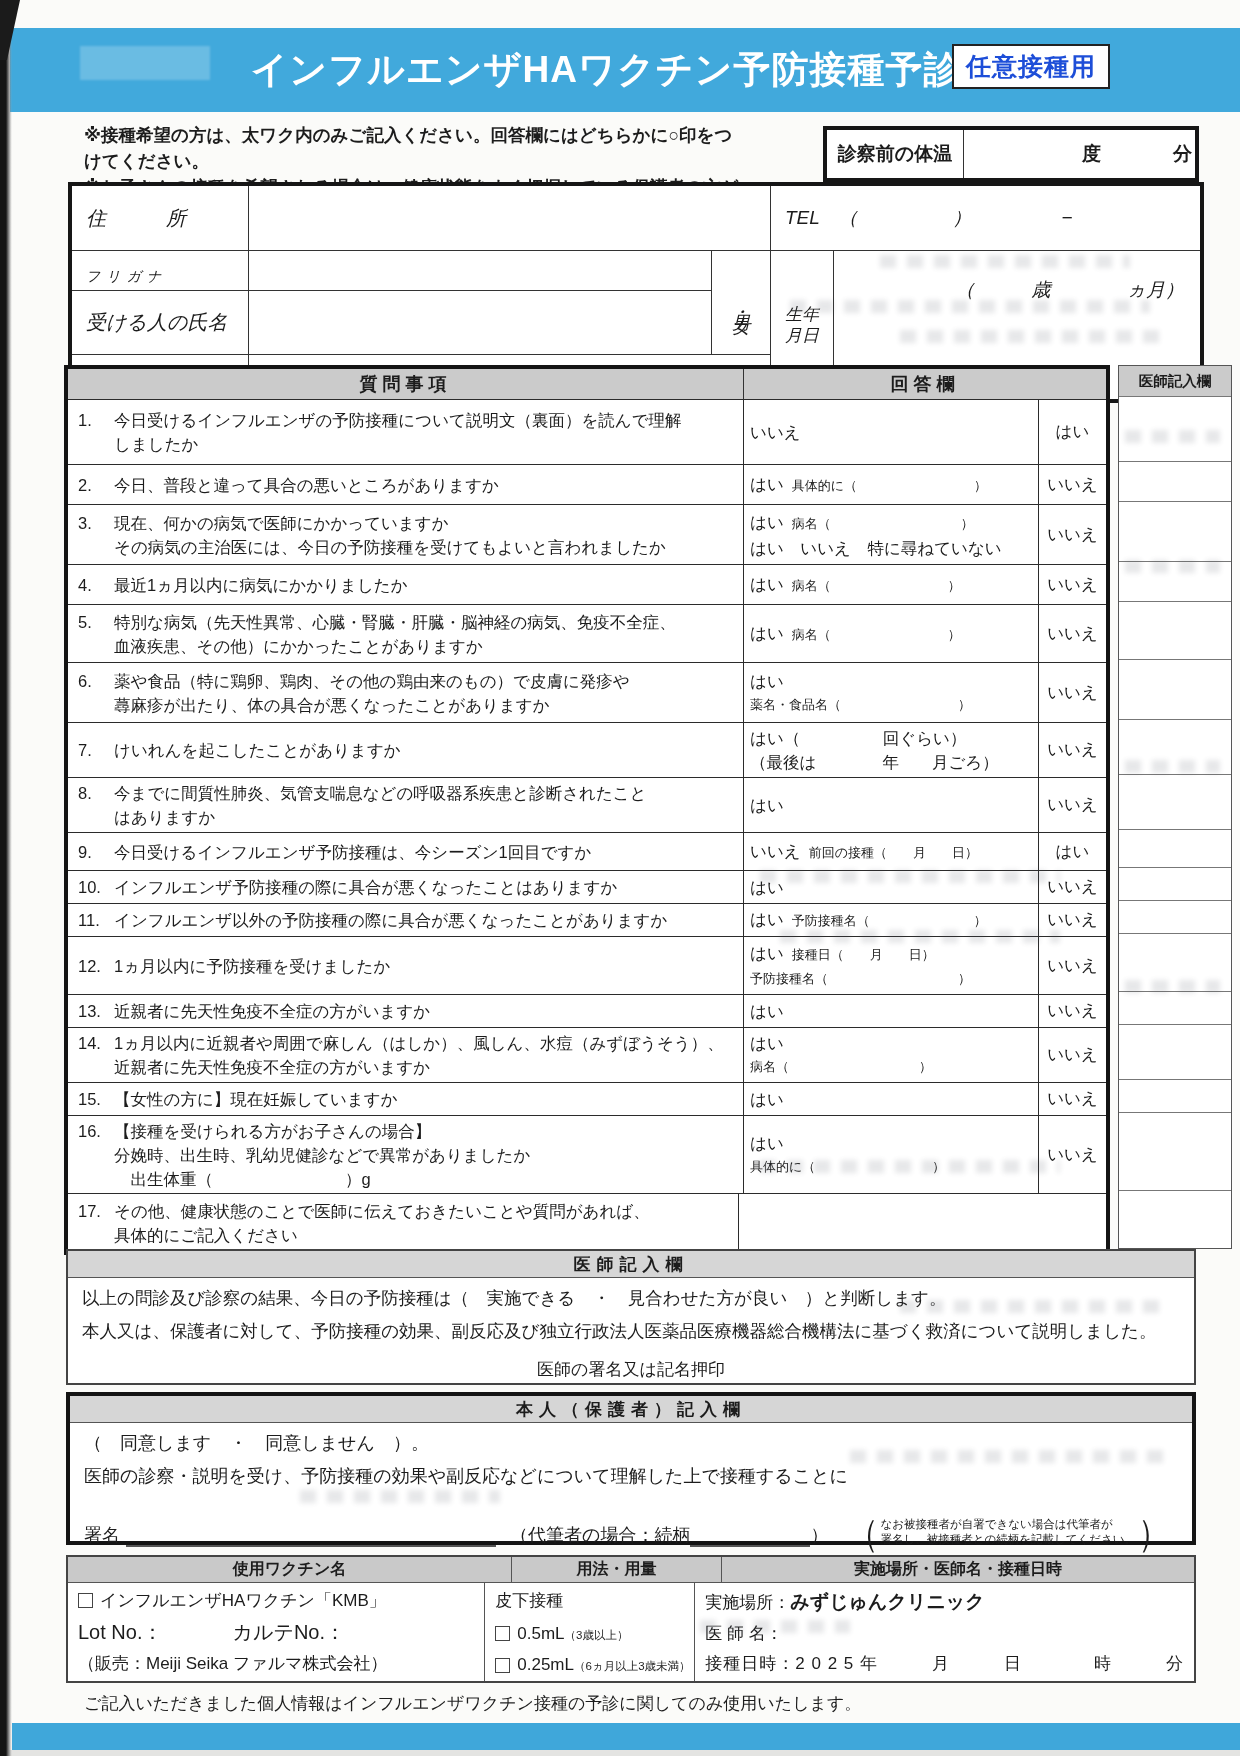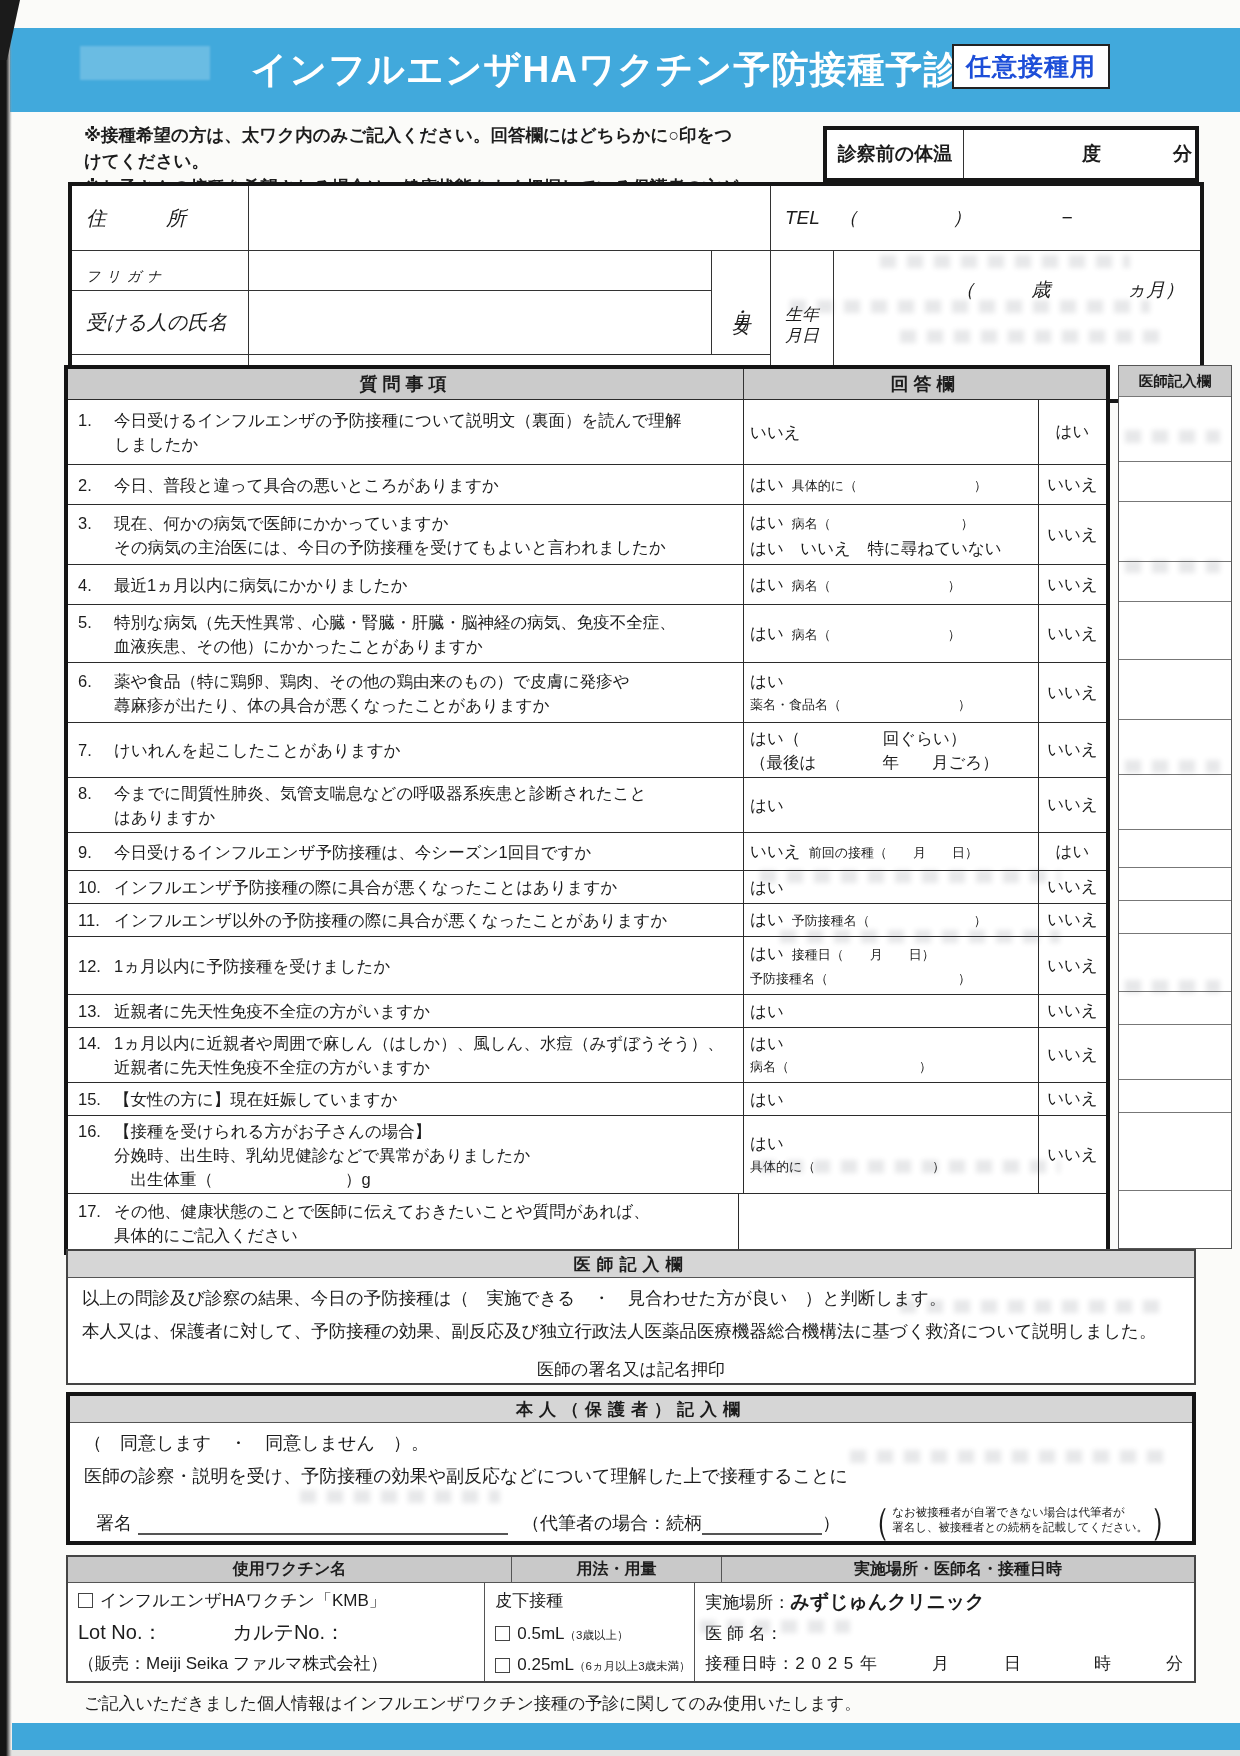--- a/index.html
+++ b/index.html
@@ -72,21 +72,21 @@
      box-sizing:border-box;background:#fff;}
   .secbar{height:26px;background:#d6d6d6;border-bottom:1.6px solid #555;display:flex;align-items:center;
      justify-content:center;font-size:17px;font-weight:bold;letter-spacing:6px;}
   .docsec p{margin:8px 14px 0 14px;font-size:17.5px;line-height:25px;}
   .docsign{text-align:center;font-size:17px;margin-top:14px;}
   
   .consec{position:absolute;left:66px;top:1392px;width:1130px;height:153px;border:4px solid #141414;
      box-sizing:border-box;background:#fff;}
   .consec .secbar{border-bottom:1.6px solid #555;}
   .consec p{margin:7px 14px 0 14px;font-size:18px;line-height:26px;}
-  .signrow{display:flex;align-items:flex-end;margin:16px 10px 0 14px;font-size:18px;justify-content:flex-end;}
+  .signrow{display:flex;align-items:flex-end;margin:28px 10px 0 14px;font-size:18px;}
   .sigline{border-bottom:2px solid #555;height:20px;}
   .sig1{width:370px;margin-left:6px;} .sig2{width:120px;}
   .proxy{margin-left:14px;display:flex;align-items:flex-end;}
   .signote{display:flex;align-items:center;margin-left:18px;font-size:11.5px;line-height:15px;}
   .bigparen{font-size:30px;font-weight:300;transform:scaleY(1.25);margin:0 2px;}
   
   .vtable{position:absolute;left:66px;top:1555px;width:1130px;height:128px;border:2px solid #444;
      box-sizing:border-box;background:#fff;display:flex;flex-direction:column;}
   .vhead{display:flex;height:25px;background:#c9c9c9;font-weight:bold;font-size:16px;border-bottom:1.4px solid #555;}
   .vhead>div{display:flex;align-items:center;justify-content:center;box-sizing:border-box;}

